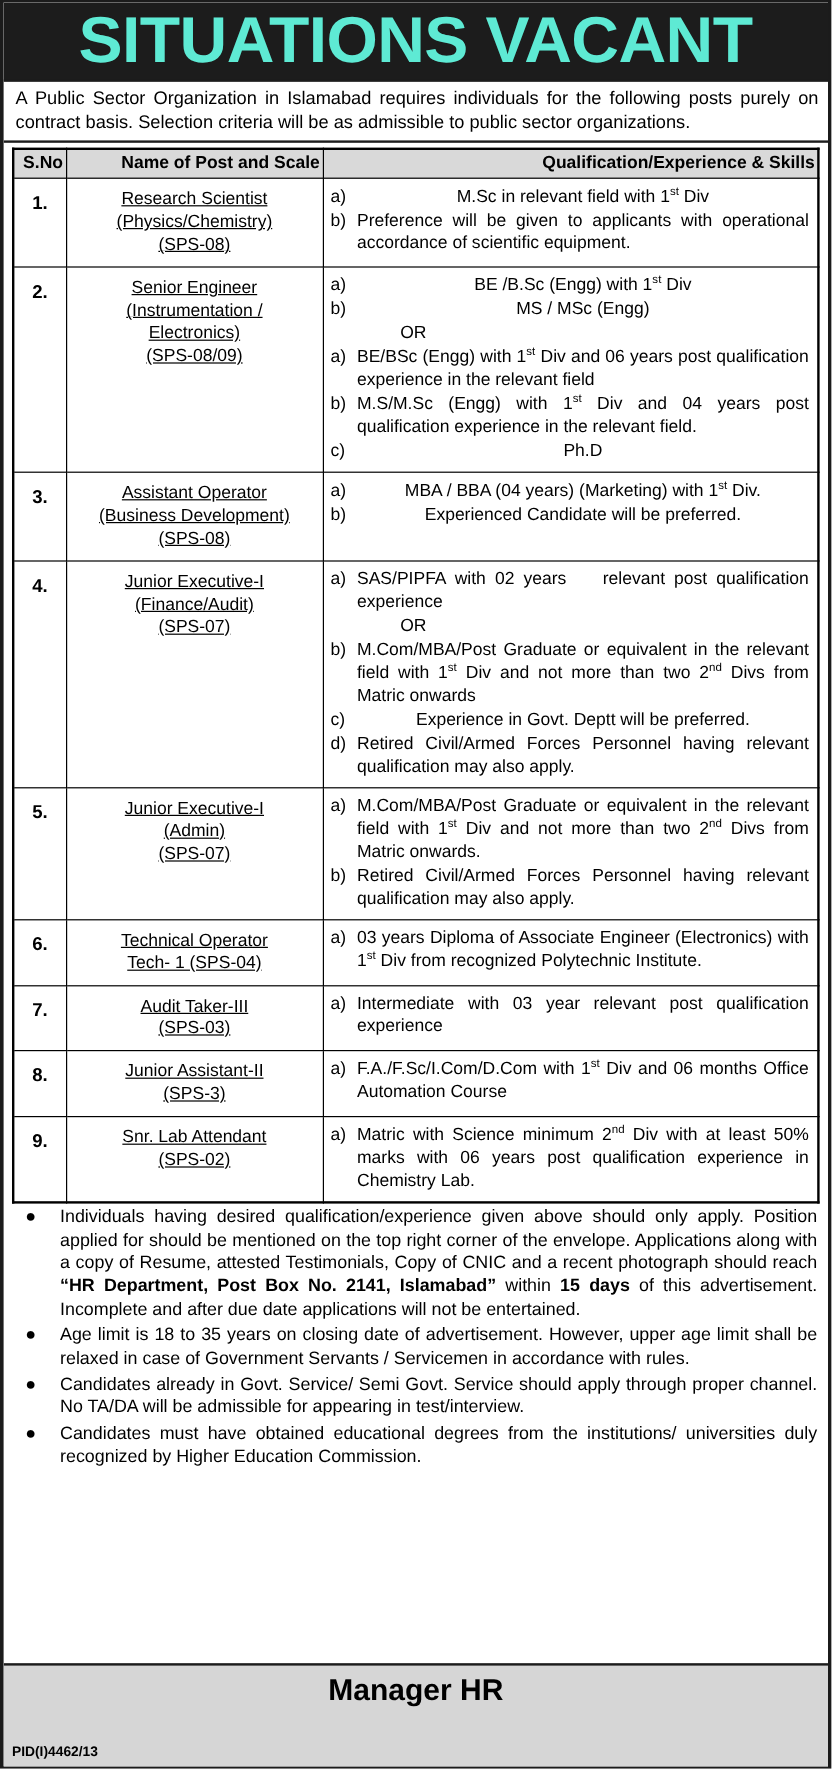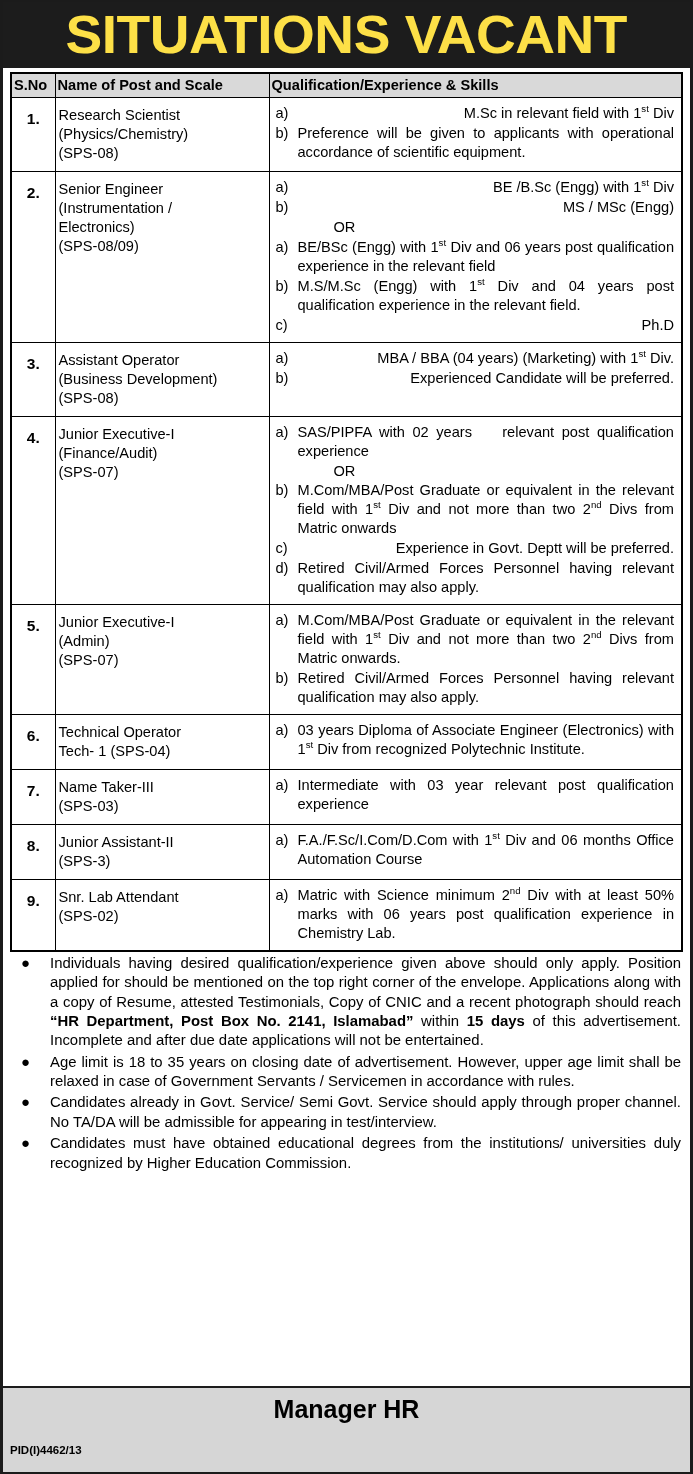--- a/index.html
+++ b/index.html
@@ -20,21 +20,21 @@
     border-right: 3px solid #1b1b1b;
     border-top: 2px solid #1b1b1b;
     border-bottom: 2px solid #1b1b1b;
     overflow: hidden;
     position: relative;
   }
 
   
   .masthead {
     background: #1c1c1c;
-    color: #fde047;
+    color: #5eead4;
     text-align: center;
     height: 64px;
     line-height: 64px;
     overflow: hidden;
     border-bottom: 2px solid #1c1c1c;
   }
   .masthead-title {
     font-size: 54px;
     font-weight: bold;
     letter-spacing: -0.5px;
@@ -66,58 +66,60 @@
     border: 2px solid #000;
   }
   table.jobs th, table.jobs td {
     border: 1.3px solid #000;
     vertical-align: top;
   }
   table.jobs thead th {
     background: #d9d9d9;
     font-size: 14.6px;
     font-weight: bold;
-    text-align: left;
+    text-align: right;
     padding: 3px 2px 4px 2px;
     vertical-align: middle;
   }
   .col-sno  { width: 44px; }
   .col-post { width: 214px; }
 
   td.sno {
     text-align: center;
     font-weight: bold;
     font-size: 15.5px;
     padding-top: 12px;
   }
   td.post {
+    text-align: center;
     font-size: 14.6px;
     line-height: 1.3;
     padding: 8px 3px 8px 3px;
+    text-decoration: underline;
   }
   td.qual {
     font-size: 14.6px;
     line-height: 1.3;
     padding: 6px 7px 6px 6px;
   }
   .qline {
     display: flex;
     align-items: flex-start;
     margin-bottom: 1px;
   }
   .qmark {
     flex: 0 0 22px;
     white-space: nowrap;
   }
   .qtext {
     flex: 1 1 auto;
     text-align: justify;
     text-justify: inter-word;
   }
-  .qtext.nojust { text-align: right; }
+  .qtext.nojust { text-align: center; }
   .or-line {
     padding-left: 58px;
     margin: 0 0 1px 0;
   }
   sup { font-size: 0.66em; vertical-align: super; line-height: 0; }
 
   
   .note {
     font-size: 15px;
     font-weight: bold;
@@ -172,34 +174,37 @@
     line-height: 1.15;
   }
   .footer-line2 {
     font-size: 22px;
     font-weight: bold;
     line-height: 1.2;
   }
   .pid {
     position: absolute;
     left: 7px;
-    bottom: 16px;
+    bottom: 6px;
     font-size: 11.5px;
     font-weight: bold;
   }
 </style>
 </head>
 <body>
 
 <div id="page">
 
   <div class="masthead">
     <span class="masthead-title">SITUATIONS VACANT</span>
   </div>
 
+  <div class="intro-wrap">
+    <div class="intro">A Public Sector Organization in Islamabad requires individuals for the following posts purely on contract basis. Selection criteria will be as admissible to public sector organizations.</div>
+  </div>
 
   <div class="table-wrap">
     <table class="jobs">
       <colgroup>
         <col class="col-sno">
         <col class="col-post">
         <col>
       </colgroup>
       <thead>
         <tr>
@@ -331,21 +336,21 @@
             <td class="qual">
               <div class="qline">
                 <span class="qmark">a)</span>
                 <span class="qtext">03 years Diploma of Associate Engineer (Electronics) with 1<sup>st</sup> Div from recognized Polytechnic Institute.</span>
               </div>
             </td>
           </tr>
           <tr>
             <td class="sno">7.</td>
             <td class="post">
-              <div>Name Taker-III</div>
+              <div>Audit Taker-III</div>
               <div>(SPS-03)</div>
             </td>
             <td class="qual">
               <div class="qline">
                 <span class="qmark">a)</span>
                 <span class="qtext">Intermediate with 03 year relevant post qualification experience</span>
               </div>
             </td>
           </tr>
           <tr>

